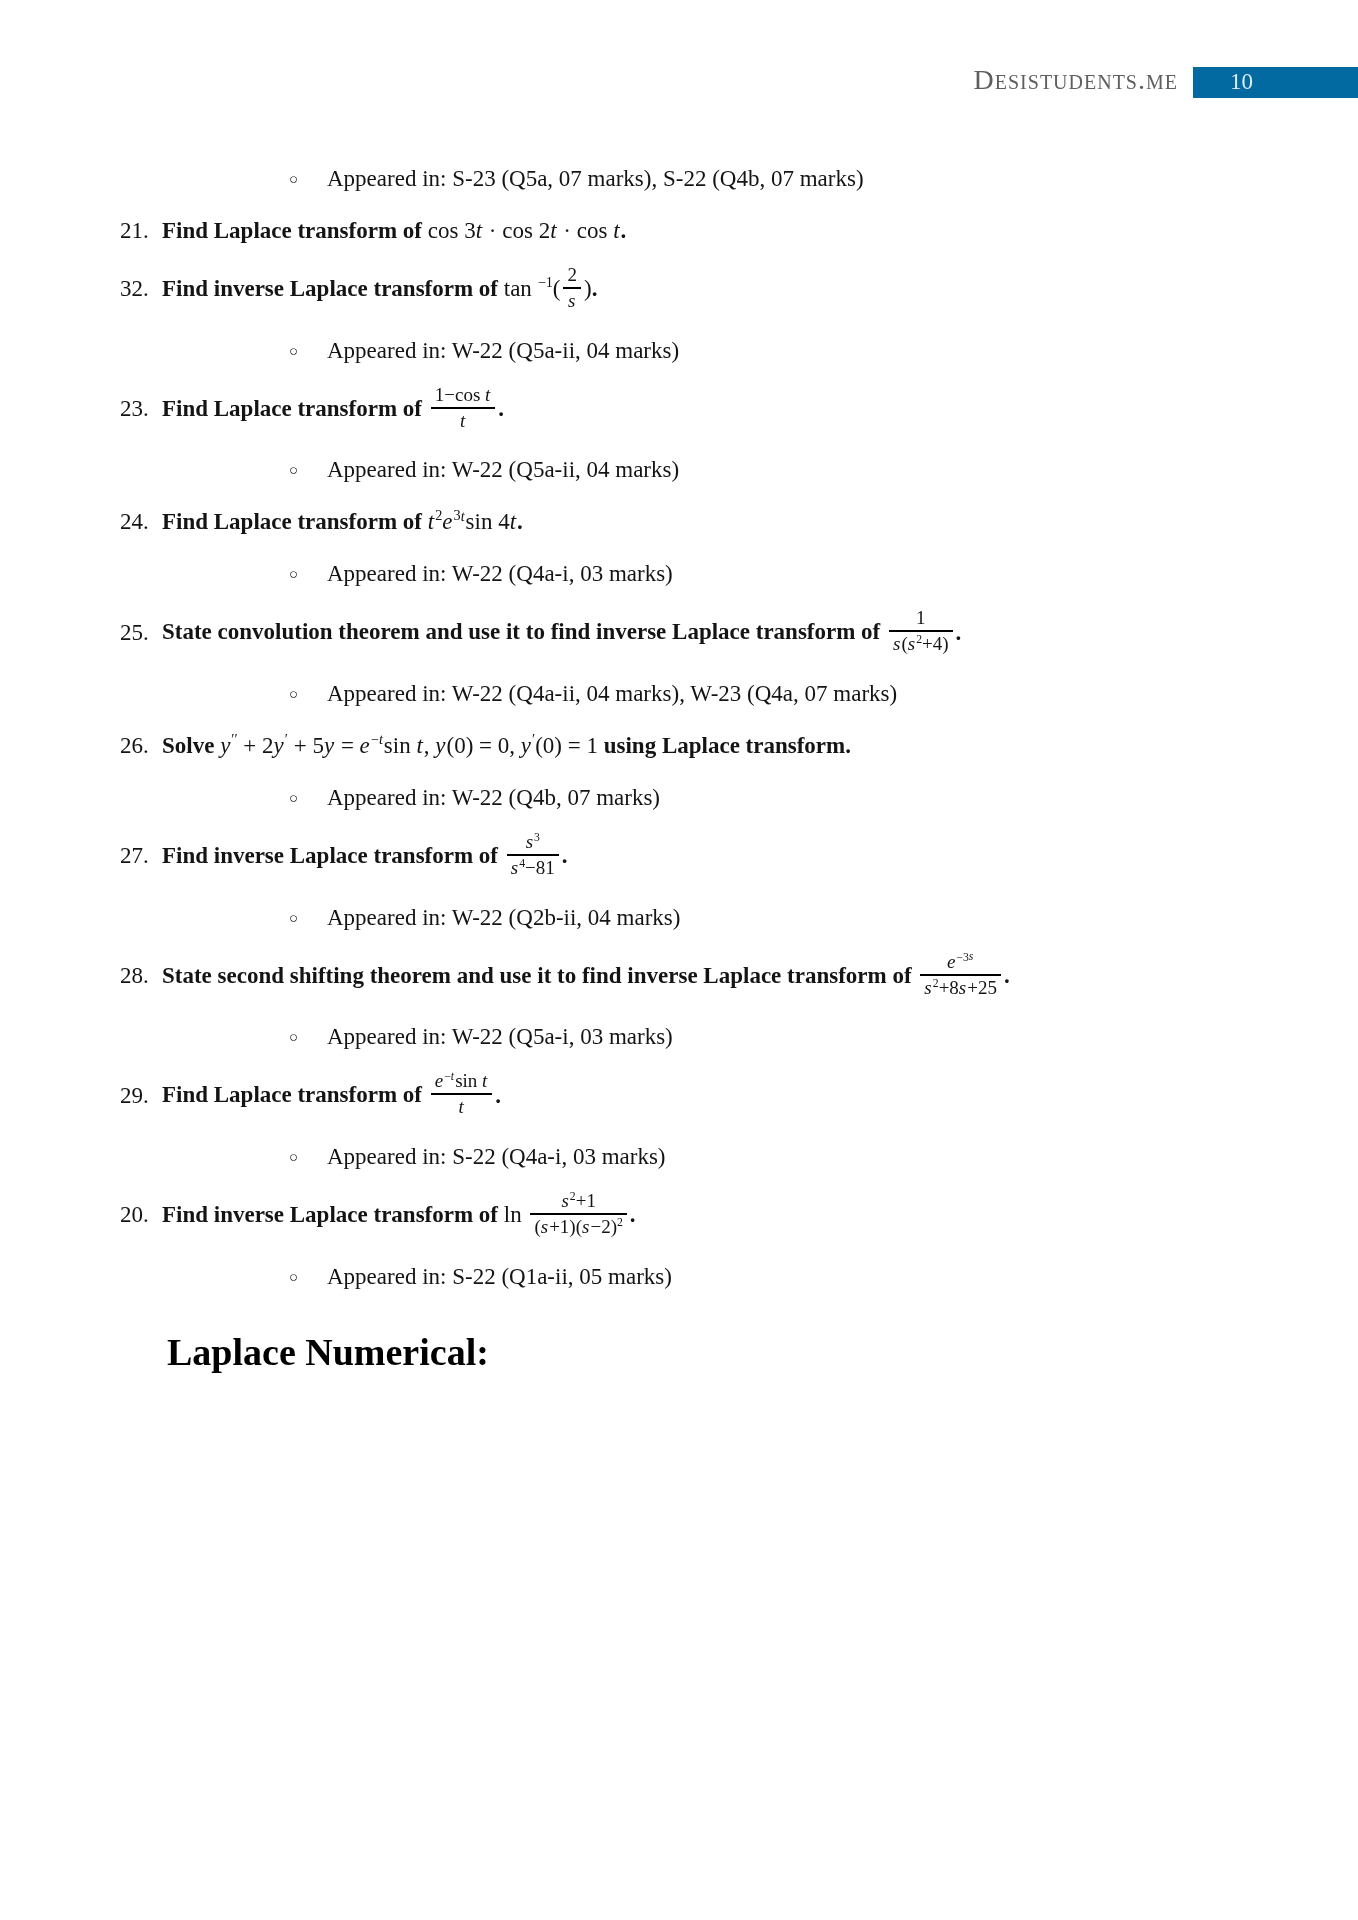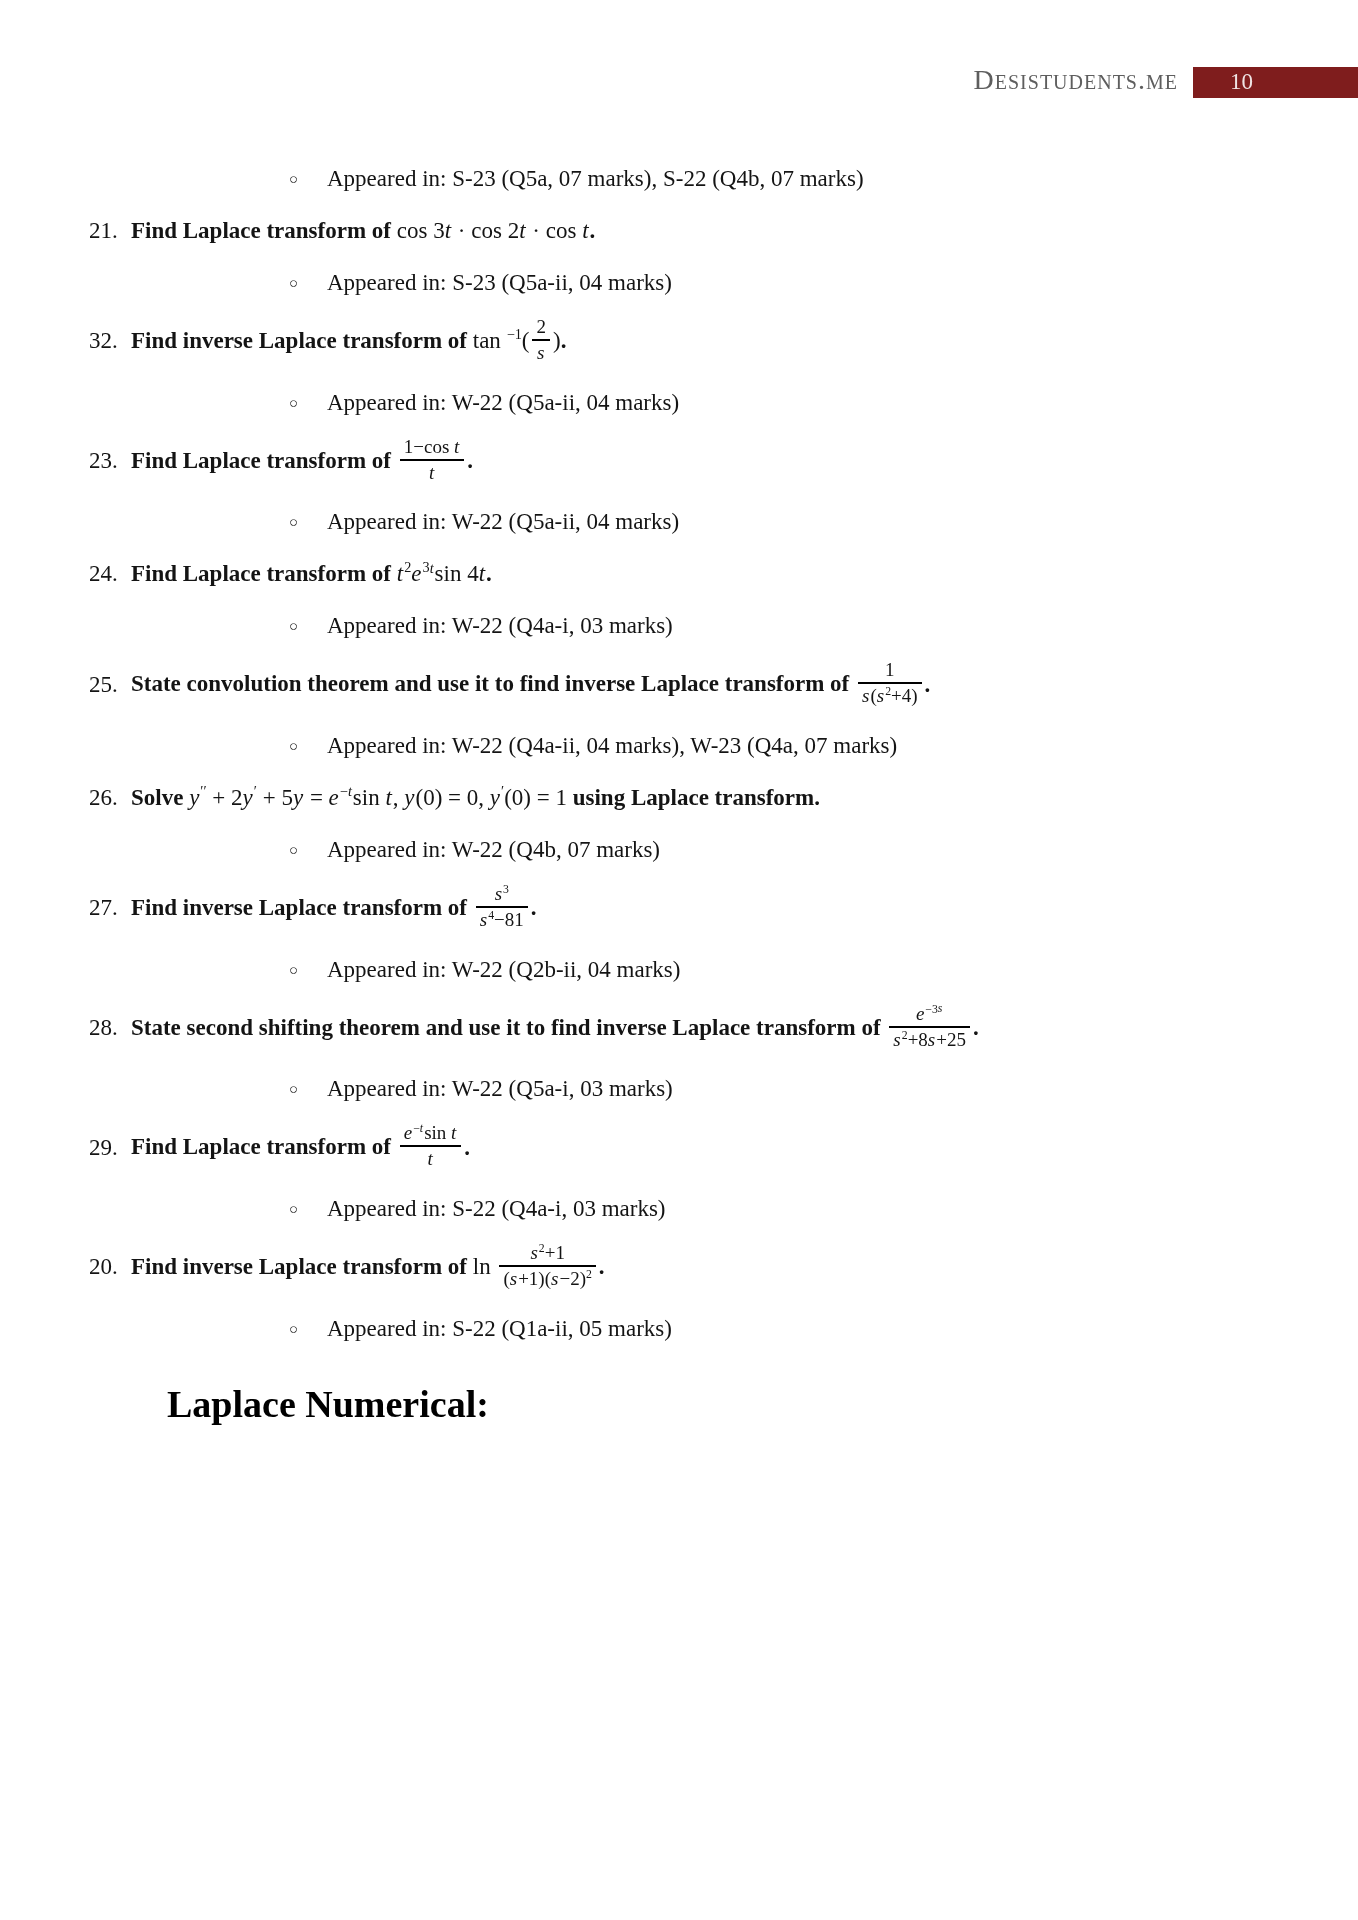--- a/index.html
+++ b/index.html
@@ -9,29 +9,29 @@
     font-family:"Liberation Serif", serif; color:#141414;
   }
   
   .site-name {
     position:absolute; top:55px; right:180px;
     font-variant:small-caps; letter-spacing:1px;
     font-size:28px; line-height:34px; color:#5e5e5e;margin-top:8px;
   }
   .page-badge {
     position:absolute; left:1193px; top:67px; width:165px; height:31px;
-    background:#7f1d1d; box-sizing:border-box; padding-left:37px;
+    background:#0369a1; box-sizing:border-box; padding-left:37px;
     font-size:23px; line-height:30px; color:rgba(255,255,255,0.88);
   }
   
   .content { position:absolute; top:163px; left:0; width:1261px; }
   .row { margin-bottom:20px; }
   .sub-row { padding-left:289px; font-size:23px; line-height:32px; }
   .bullet-circ { display:inline-block; width:38px; font-size:15px; vertical-align:2px; color:#1a1a1a; }
-  .q-row { padding-left:89px; font-size:23px; line-height:32px; }
+  .q-row { padding-left:120px; font-size:23px; line-height:32px; }
   .q-num { display:inline-block; width:42px; }
   .q-row b { font-weight:bold; }
   .math i { font-style:italic; padding-right:1px; }
   .math sup { font-size:0.62em; line-height:0; vertical-align:super; }
   .frac {
     display:inline-block; vertical-align:middle; text-align:center;
     font-size:19px; line-height:1.15; margin:0 3px; transform:translateY(-3px);
   }
   .frac .fn { display:block; padding:0 4px 1px; border-bottom:2px solid #000; }
   .frac .fd { display:block; padding:1px 4px 0; }
@@ -51,23 +51,20 @@
   </div>
 
   <div class="content">
 
     <div class="row sub-row">
       <span class="bullet-circ">○</span><span>Appeared in: S-23 (Q5a, 07 marks), S-22 (Q4b, 07 marks)</span>
     </div>
 
     <div class="row q-row">
       <span class="q-num">21.</span><b>Find Laplace transform of </b><span class="math">cos 3<i>t</i> · cos 2<i>t</i> · cos <i>t</i><b>.</b></span><b></b>
-    </div>
-    <div class="row sub-row">
-      <span class="bullet-circ">○</span><span>Appeared in: S-23 (Q5a-ii, 04 marks)</span>
     </div>
 
     <div class="row q-row">
       <span class="q-num">32.</span><b>Find inverse Laplace transform of </b><span class="math">tan <sup>−1</sup>(<span class="frac"><span class="fn">2</span><span class="fd"><i>s</i></span></span>)<b>.</b></span><b></b>
     </div>
     <div class="row sub-row">
       <span class="bullet-circ">○</span><span>Appeared in: W-22 (Q5a-ii, 04 marks)</span>
     </div>
 
     <div class="row q-row">

